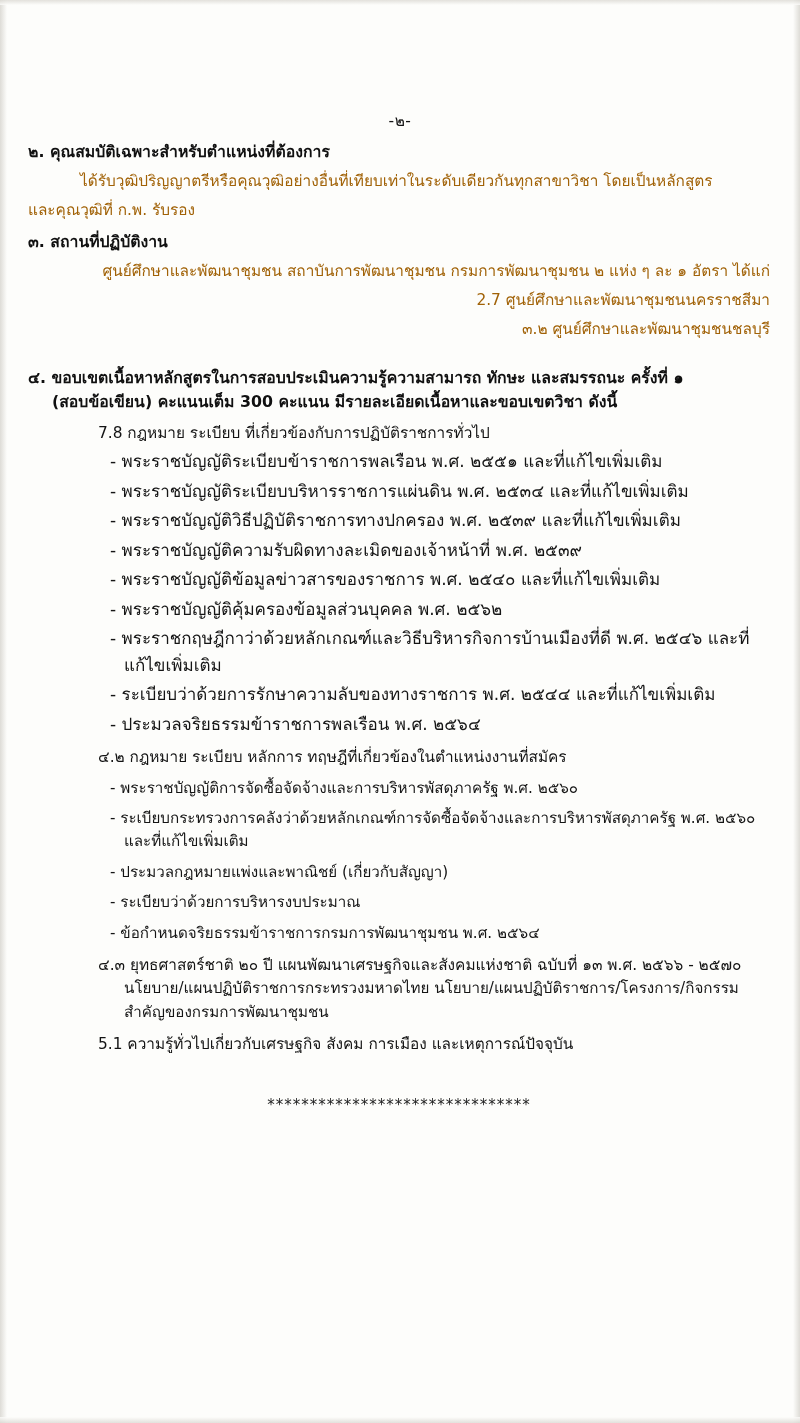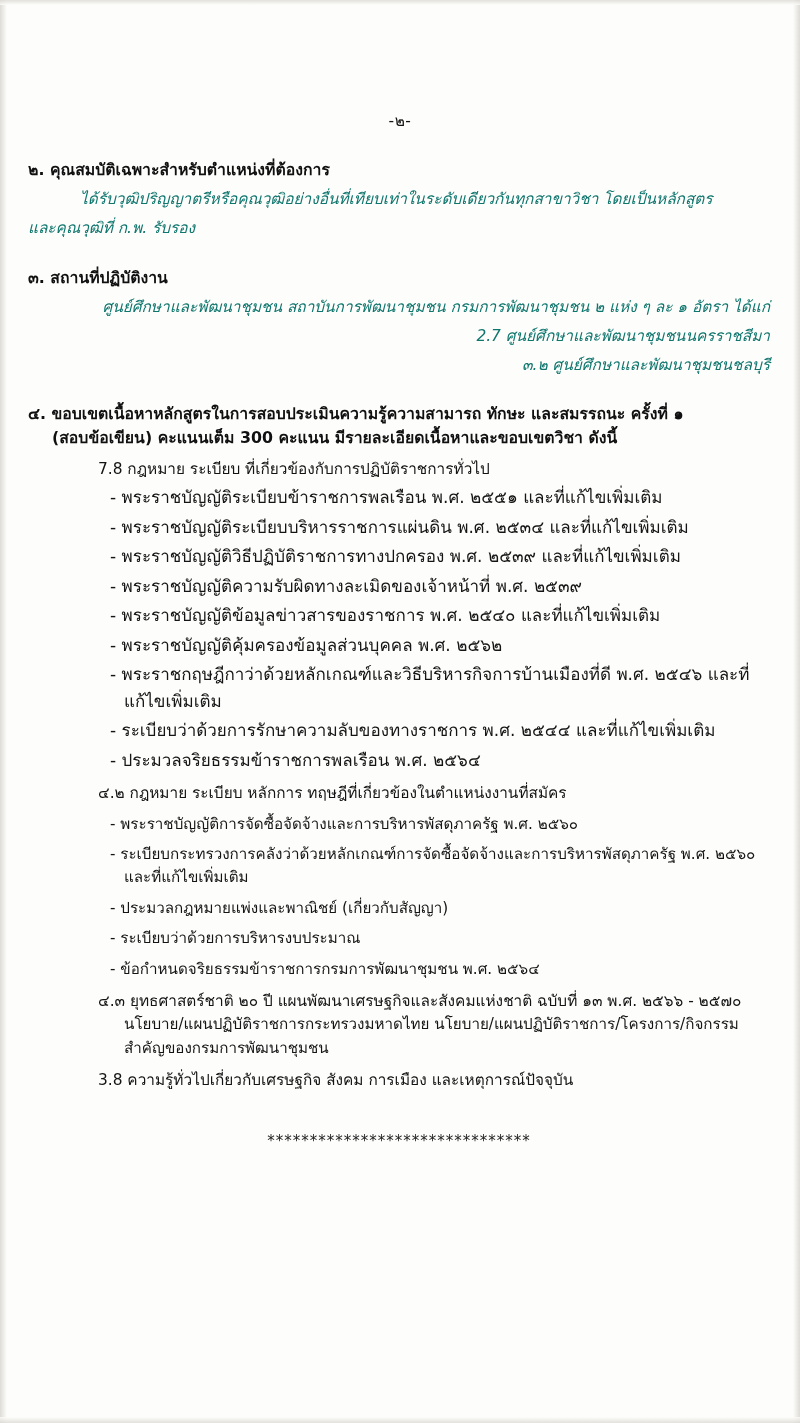--- a/index.html
+++ b/index.html
@@ -66,31 +66,30 @@
     color: #141414;
   }
 
   .body-block {
     padding: 0 30px 0 28px;
   }
 
   .heading {
     font-size: 15.8px;
     font-weight: 700;
-    margin-top: 26px;
+    margin-top: 8px;
     line-height: 1.45;
     color: #101010;
   }
 
   .para {
     font-size: 15.4px;
     line-height: 1.52;
     margin-top: 6px;
-    color: #0f766e;
-    font-style: italic;
+    color: #a16207;
   }
   .indent1 { text-indent: 52px; }
   .indent-sub { padding-left: 52px; text-align: right; }
 
   .bullet-line {
     font-size: 17px;
     line-height: 1.56;
     padding-left: 96px;
     text-indent: -14px;
     margin-top: 3px;
@@ -184,19 +183,19 @@
       <div class="sub-item">- ระเบียบกระทรวงการคลังว่าด้วยหลักเกณฑ์การจัดซื้อจัดจ้างและการบริหารพัสดุภาครัฐ พ.ศ. ๒๕๖๐</div>
       <div class="sub-item-cont">และที่แก้ไขเพิ่มเติม</div>
       <div class="sub-item">- ประมวลกฎหมายแพ่งและพาณิชย์ (เกี่ยวกับสัญญา)</div>
       <div class="sub-item">- ระเบียบว่าด้วยการบริหารงบประมาณ</div>
       <div class="sub-item">- ข้อกำหนดจริยธรรมข้าราชการกรมการพัฒนาชุมชน พ.ศ. ๒๕๖๔</div>
 
       <div class="sub-head">๔.๓ ยุทธศาสตร์ชาติ ๒๐ ปี แผนพัฒนาเศรษฐกิจและสังคมแห่งชาติ ฉบับที่ ๑๓ พ.ศ. ๒๕๖๖ - ๒๕๗๐</div>
       <div class="sub-item-cont">นโยบาย/แผนปฏิบัติราชการกระทรวงมหาดไทย นโยบาย/แผนปฏิบัติราชการ/โครงการ/กิจกรรม</div>
       <div class="sub-item-cont">สำคัญของกรมการพัฒนาชุมชน</div>
 
-      <div class="sub-head">3.8 ความรู้ทั่วไปเกี่ยวกับเศรษฐกิจ สังคม การเมือง และเหตุการณ์ปัจจุบัน</div>
+      <div class="sub-head">5.1 ความรู้ทั่วไปเกี่ยวกับเศรษฐกิจ สังคม การเมือง และเหตุการณ์ปัจจุบัน</div>
 
       <div class="footer-stars">*******************************</div>
 
     </div>
   </div>
 </div>
 
 </body></html>

